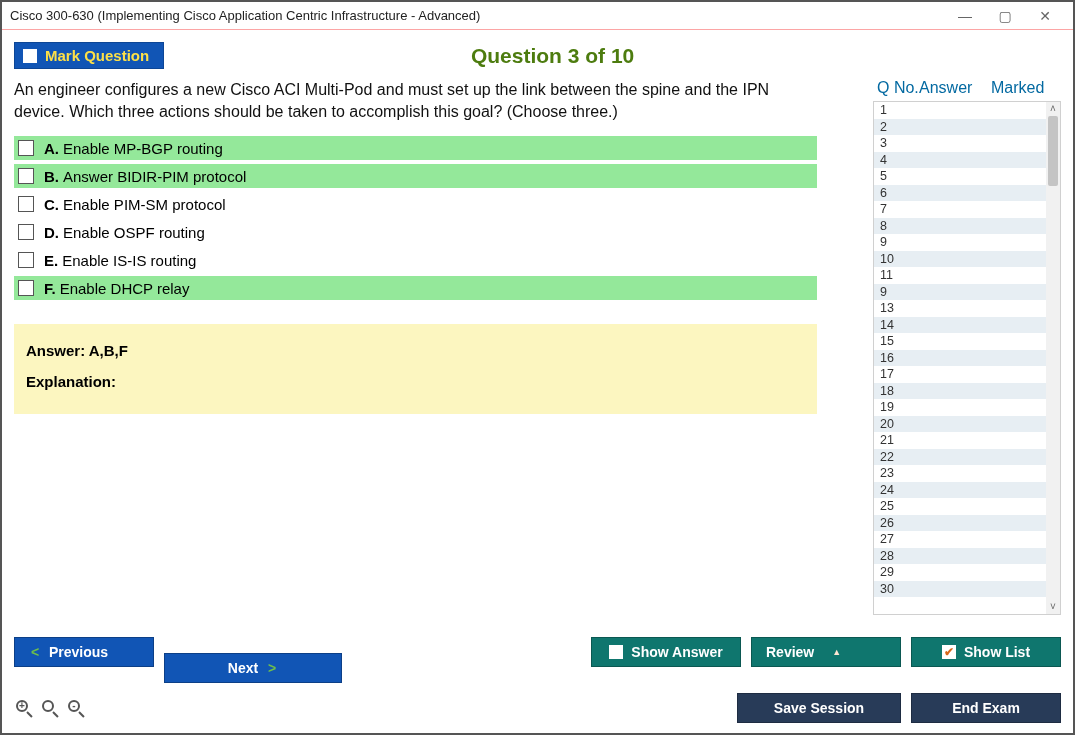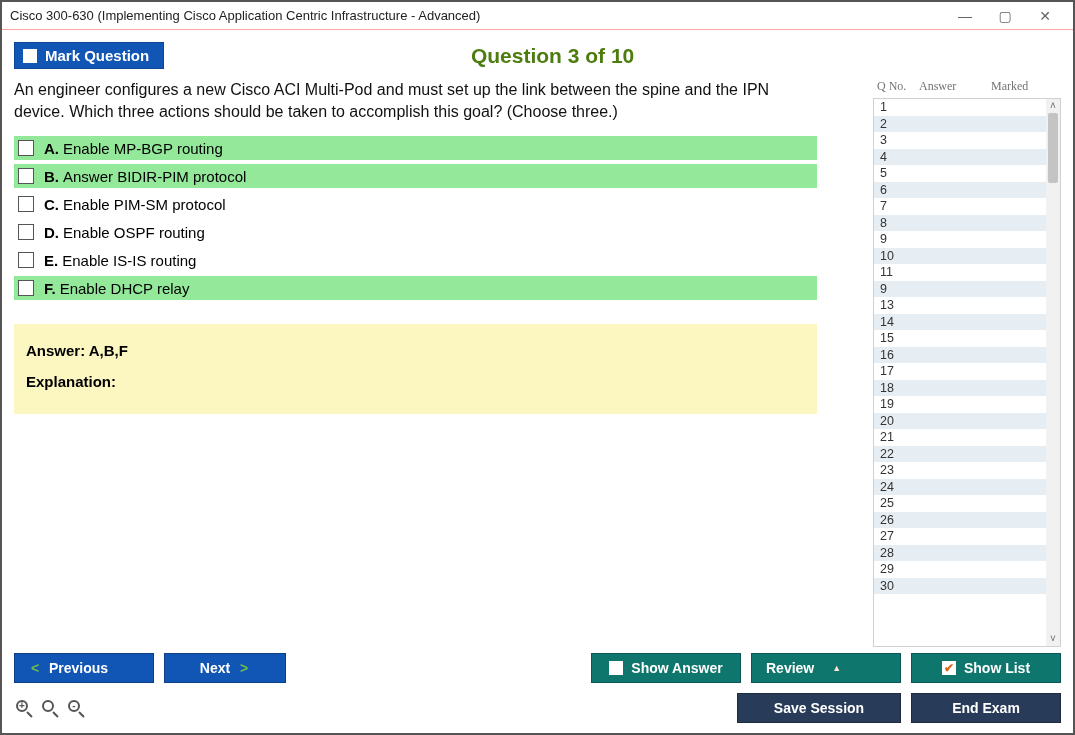--- a/index.html
+++ b/index.html
@@ -27,21 +27,21 @@
   }
   .body {
     flex: 1;
     display: flex; flex-direction: column;
     padding: 8px 12px 10px 12px;
     overflow: hidden;
   }
   .topbar { display: flex; align-items: center; margin-bottom: 10px; margin-top:4px; }
   .mark-btn {
     background: #1155b5;
-    color: #ffffff; font-weight: bold;
+    color: #fde047; font-weight: bold;
     border: 1px solid #0d4696;
     padding: 4px 14px 4px 8px;
     display: inline-flex; align-items: center;
     font-size: 15px;
     cursor: pointer;
   }
   .mark-btn .box { width: 14px; height: 14px; background: #fff; margin-right: 8px; display:inline-block; }
   .qtitle { flex:1; text-align:center; font-size: 21px; font-weight: bold; color:#4d7c0f; padding-right:120px;}
   .main { flex:1; display:flex; overflow:hidden;gap:48px; }
   .left { flex:1; display:flex; flex-direction:column; overflow:hidden; padding-right: 8px;}
@@ -69,21 +69,21 @@
   }
   .answerbox .aline { font-weight:bold; margin-bottom:14px; }
   .answerbox .eline { font-weight:bold; }
 
   .right {
     width: 188px;
     display:flex; flex-direction:column;
     border-left:0;
     margin-top:-2px;
   }
-  .rhead { display:flex; font-size:12px; color:#737373; padding:2px 0 4px 0;font-family:Liberation Serif, serif;}
+  .rhead { display:flex; font-size:16px; color:#0369a1; padding:2px 0 4px 0;}
   .rhead div:nth-child(1){ width:46px; padding-left:4px;}
   .rhead div:nth-child(2){ width:72px;}
   .rhead div:nth-child(3){ flex:1;}
   .rlist {
     flex:1; overflow:hidden;
     border:1px solid #d0d0d0;
     position:relative;
     font-size:12.5px;
   }
   .rlist-inner{ position:absolute; inset:0; right:14px; overflow:hidden;}
@@ -114,21 +114,21 @@
     position:relative;
     padding:0 14px;
   }
   .btn.blue { background:#1155b5; }
   .btn.orange { background:#0f766e; }
   .btn.navy { background:#283b58; }
   .btn .chev { color:#6fbf4a; font-weight:bold; margin:0 2px;}
   .btn .box { width:14px; height:14px; background:#fff; margin-right:8px; display:inline-flex; align-items:center; justify-content:center; color:#d6671b; font-size:12px; font-weight:bold;}
   .btn .tri { margin-left:18px; font-size:9px; color:#ffe6d2;}
   #previous-button { width:140px; justify-content:flex-start; }
-  #next-button { width:122px; justify-content:center; }
+  #next-button { width:178px; justify-content:center;margin-top:32px; }
   #show-answer-button { width:150px; }
   #review-button { width:150px; justify-content:flex-start; padding-left:14px;}
   #show-list-button { width:150px; }
   #save-session-button { width:164px; }
   #end-exam-button { width:150px; }
   .zoombar { display:flex; gap:6px; color:#555; font-size:20px; align-items:center;}
   .zoombar span { cursor:pointer; display:inline-flex; align-items:center;}
   .zoom-icon { position:relative; width:20px; height:20px; display:inline-block;}
   .zoom-icon .circ { position:absolute; left:2px; top:2px; width:12px; height:12px; border:2px solid #555; border-radius:50%; background:#fff; display:flex; align-items:center; justify-content:center; font-size:10px; line-height:10px; color:#555; font-weight:bold;}
   .zoom-icon .handle{ position:absolute; left:13px; top:13px; width:7px; height:2px; background:#555; transform:rotate(45deg); transform-origin:left center;}

